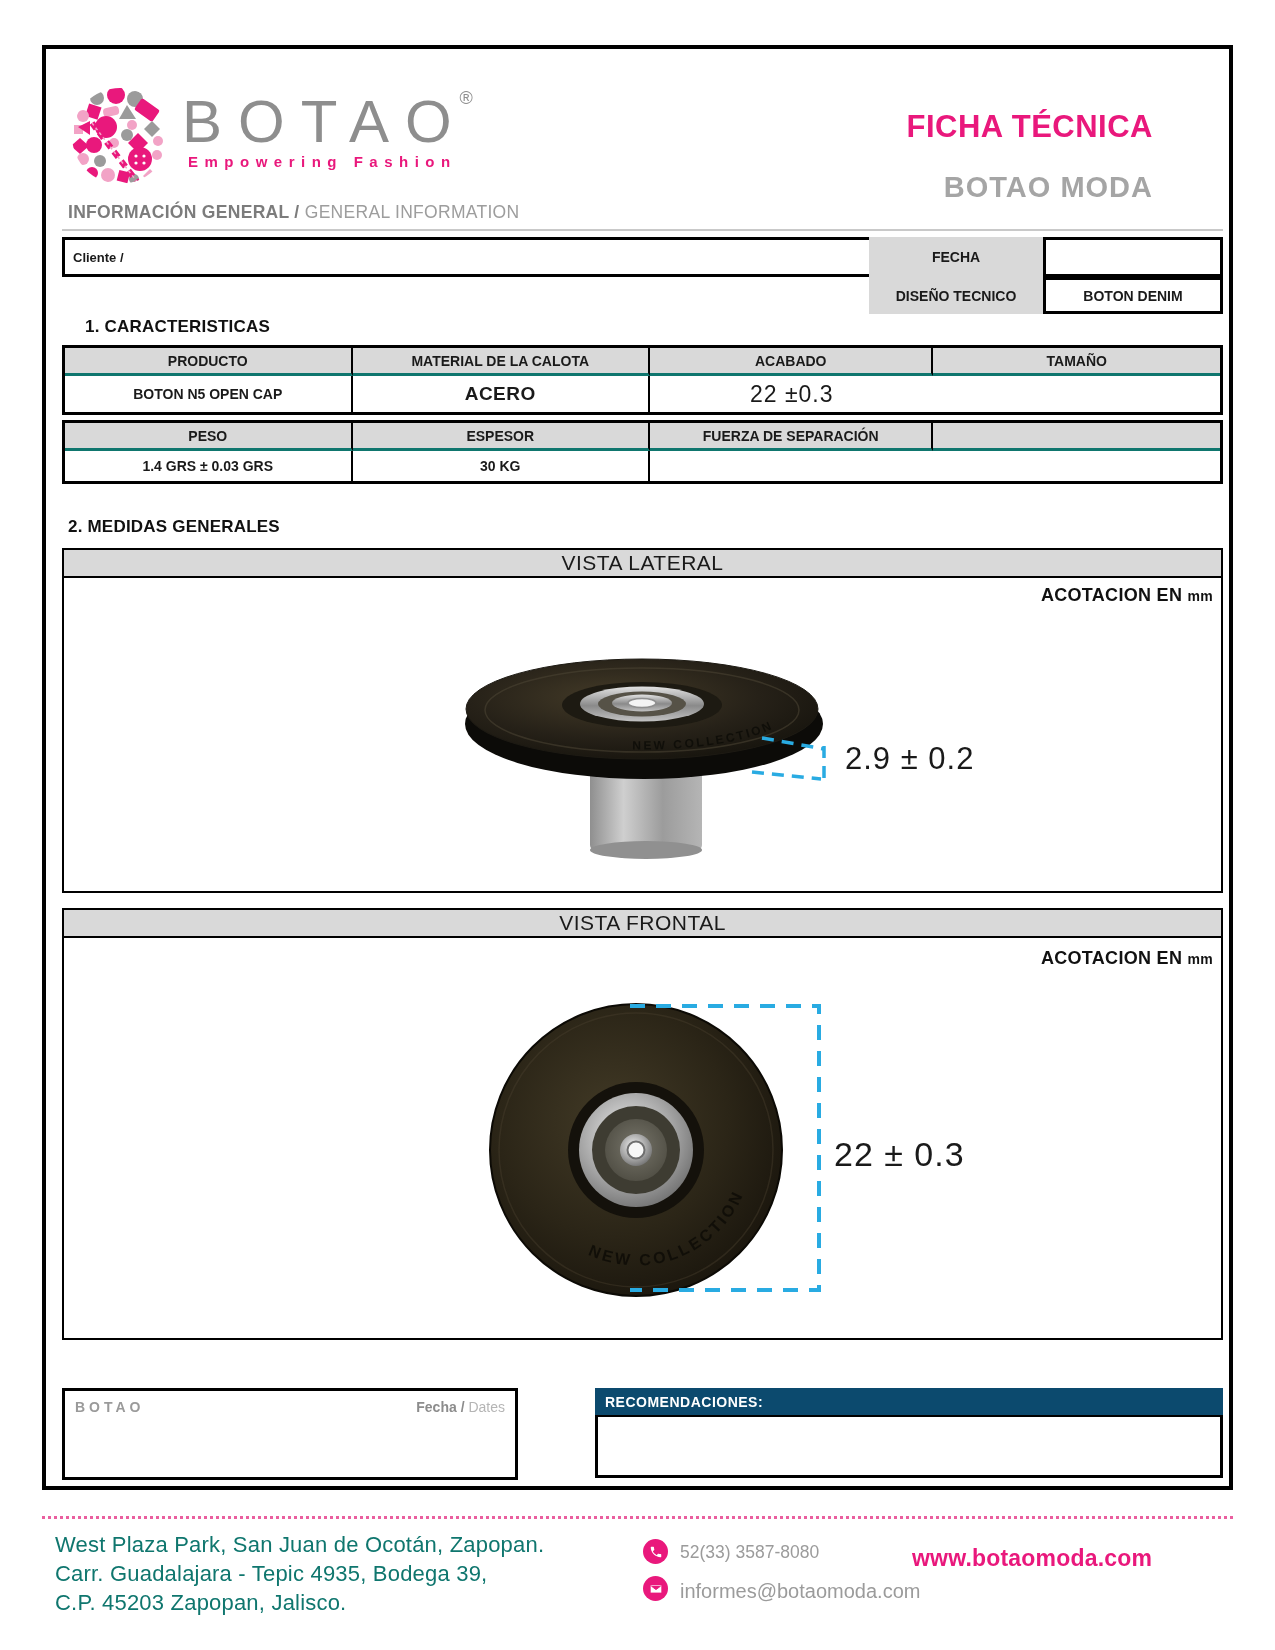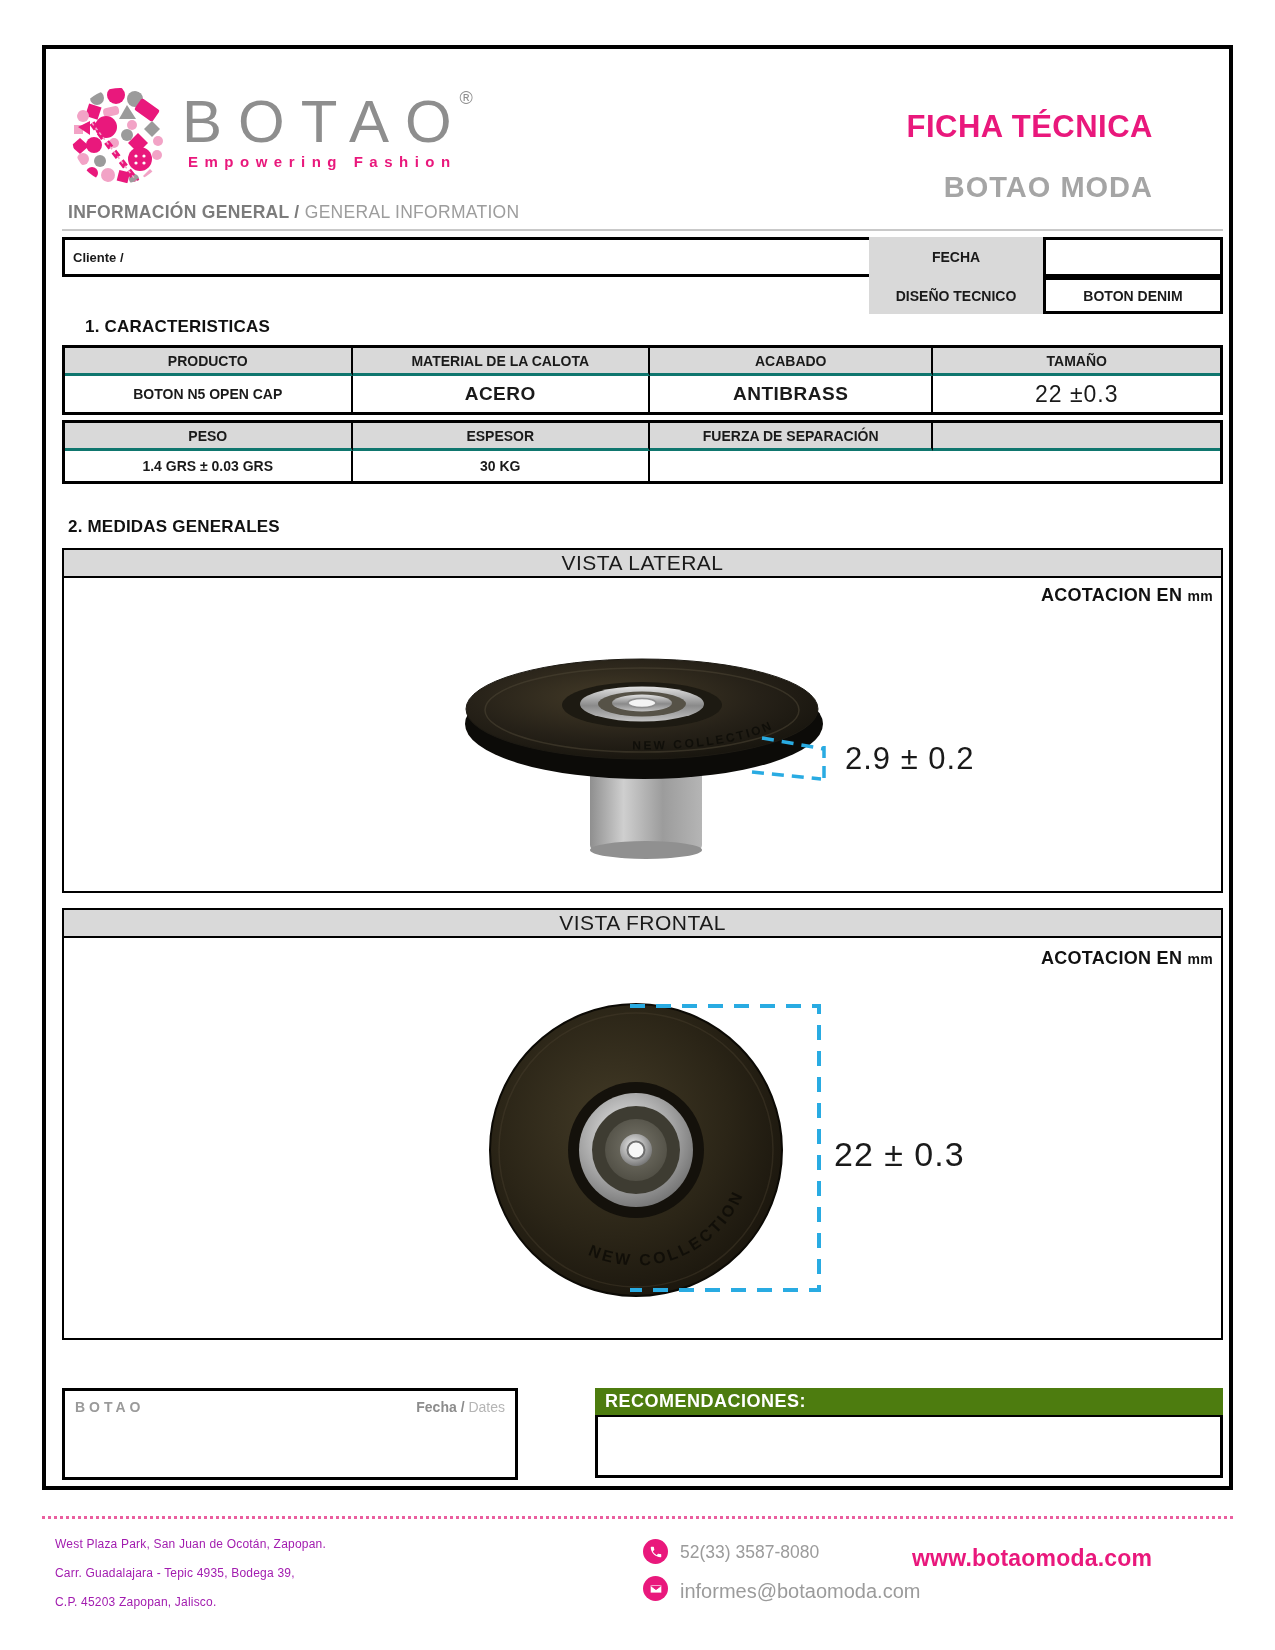--- a/index.html
+++ b/index.html
@@ -74,27 +74,27 @@
   .dim-label{font-weight:400;color:#1a1a1a;letter-spacing:1px;white-space:nowrap;}
   .dim-lateral{left:783px;top:692px;font-size:31px;}
   .dim-frontal{left:772px;top:1086px;font-size:34px;}
 
   
   .botao-box{left:0;top:1339px;width:456px;height:92px;border:3px solid #000;box-sizing:border-box;}
   .botao-box-head{display:flex;justify-content:space-between;padding:8px 10px 0 10px;font-size:14px;}
   .botao-box .bb-brand{color:#9a9a9a;font-weight:bold;letter-spacing:4px;}
   .bb-fecha-b{color:#8c8c8c;font-weight:bold;}
   .bb-fecha-l{color:#b5b5b5;font-weight:400;}
-  .reco-bar{left:533px;top:1339px;width:628px;height:27px;background:#4d7c0f;color:#fff;
+  .reco-bar{left:533px;top:1339px;width:628px;height:27px;background:#0c4a6e;color:#fff;
             display:flex;align-items:center;padding-left:10px;box-sizing:border-box;
-            font-size:18px;font-weight:bold;letter-spacing:0.5px;}
+            font-size:14px;font-weight:bold;letter-spacing:0.5px;}
   .reco-box{left:533px;top:1366px;width:628px;height:63px;border:3px solid #000;
             border-top:2px solid #000;box-sizing:border-box;background:#fff;}
   .dotted{left:42px;top:1516px;width:1191px;border-top:3px dotted #ea5f9f;}
-  .address{left:55px;top:1530px;font-size:12px;color:#a21caf;line-height:29px;letter-spacing:0.2px;}
+  .address{left:55px;top:1530px;font-size:22px;color:#0f766e;line-height:29px;letter-spacing:0.2px;}
   .contact-icon{width:25px;height:25px;border-radius:50%;background:#e9187c;color:#fff;
                 display:flex;align-items:center;justify-content:center;font-size:14px;}
   .ci-phone{left:643px;top:1539px;}
   .ci-mail{left:643px;top:1576px;}
   .contact-text{color:#9b9b9b;}
   .ct-phone{left:680px;top:1542px;font-size:17.5px;}
   .ct-mail{left:680px;top:1580px;font-size:20px;}
   .website{left:912px;top:1545px;font-size:23px;font-weight:bold;color:#e9187c;letter-spacing:0.2px;text-align:center;}
 </style>
 </head>
@@ -179,21 +179,20 @@
 
       <div class="abs sec-heading h-carac">1. CARACTERISTICAS</div>
 
       <div class="abs char-table t1">
         <div class="cell hcell">PRODUCTO</div>
         <div class="cell hcell">MATERIAL DE LA CALOTA</div>
         <div class="cell hcell">ACABADO</div>
         <div class="cell hcell last">TAMAÑO</div>
         <div class="cell vcell v-sm">BOTON  N5 OPEN CAP</div>
         <div class="cell vcell v-md">ACERO</div>
-        <div class="cell vcell v-md">ANTIBRASS</div>
         <div class="cell vcell v-big last">22 ±0.3</div>
       </div>
 
       <div class="abs char-table t2">
         <div class="cell hcell">PESO</div>
         <div class="cell hcell">ESPESOR</div>
         <div class="cell hcell">FUERZA DE SEPARACIÓN</div>
         <div class="cell hcell last"></div>
         <div class="cell vcell v-sm">1.4 GRS  ± 0.03 GRS</div>
         <div class="cell vcell v-sm">30 KG</div>

